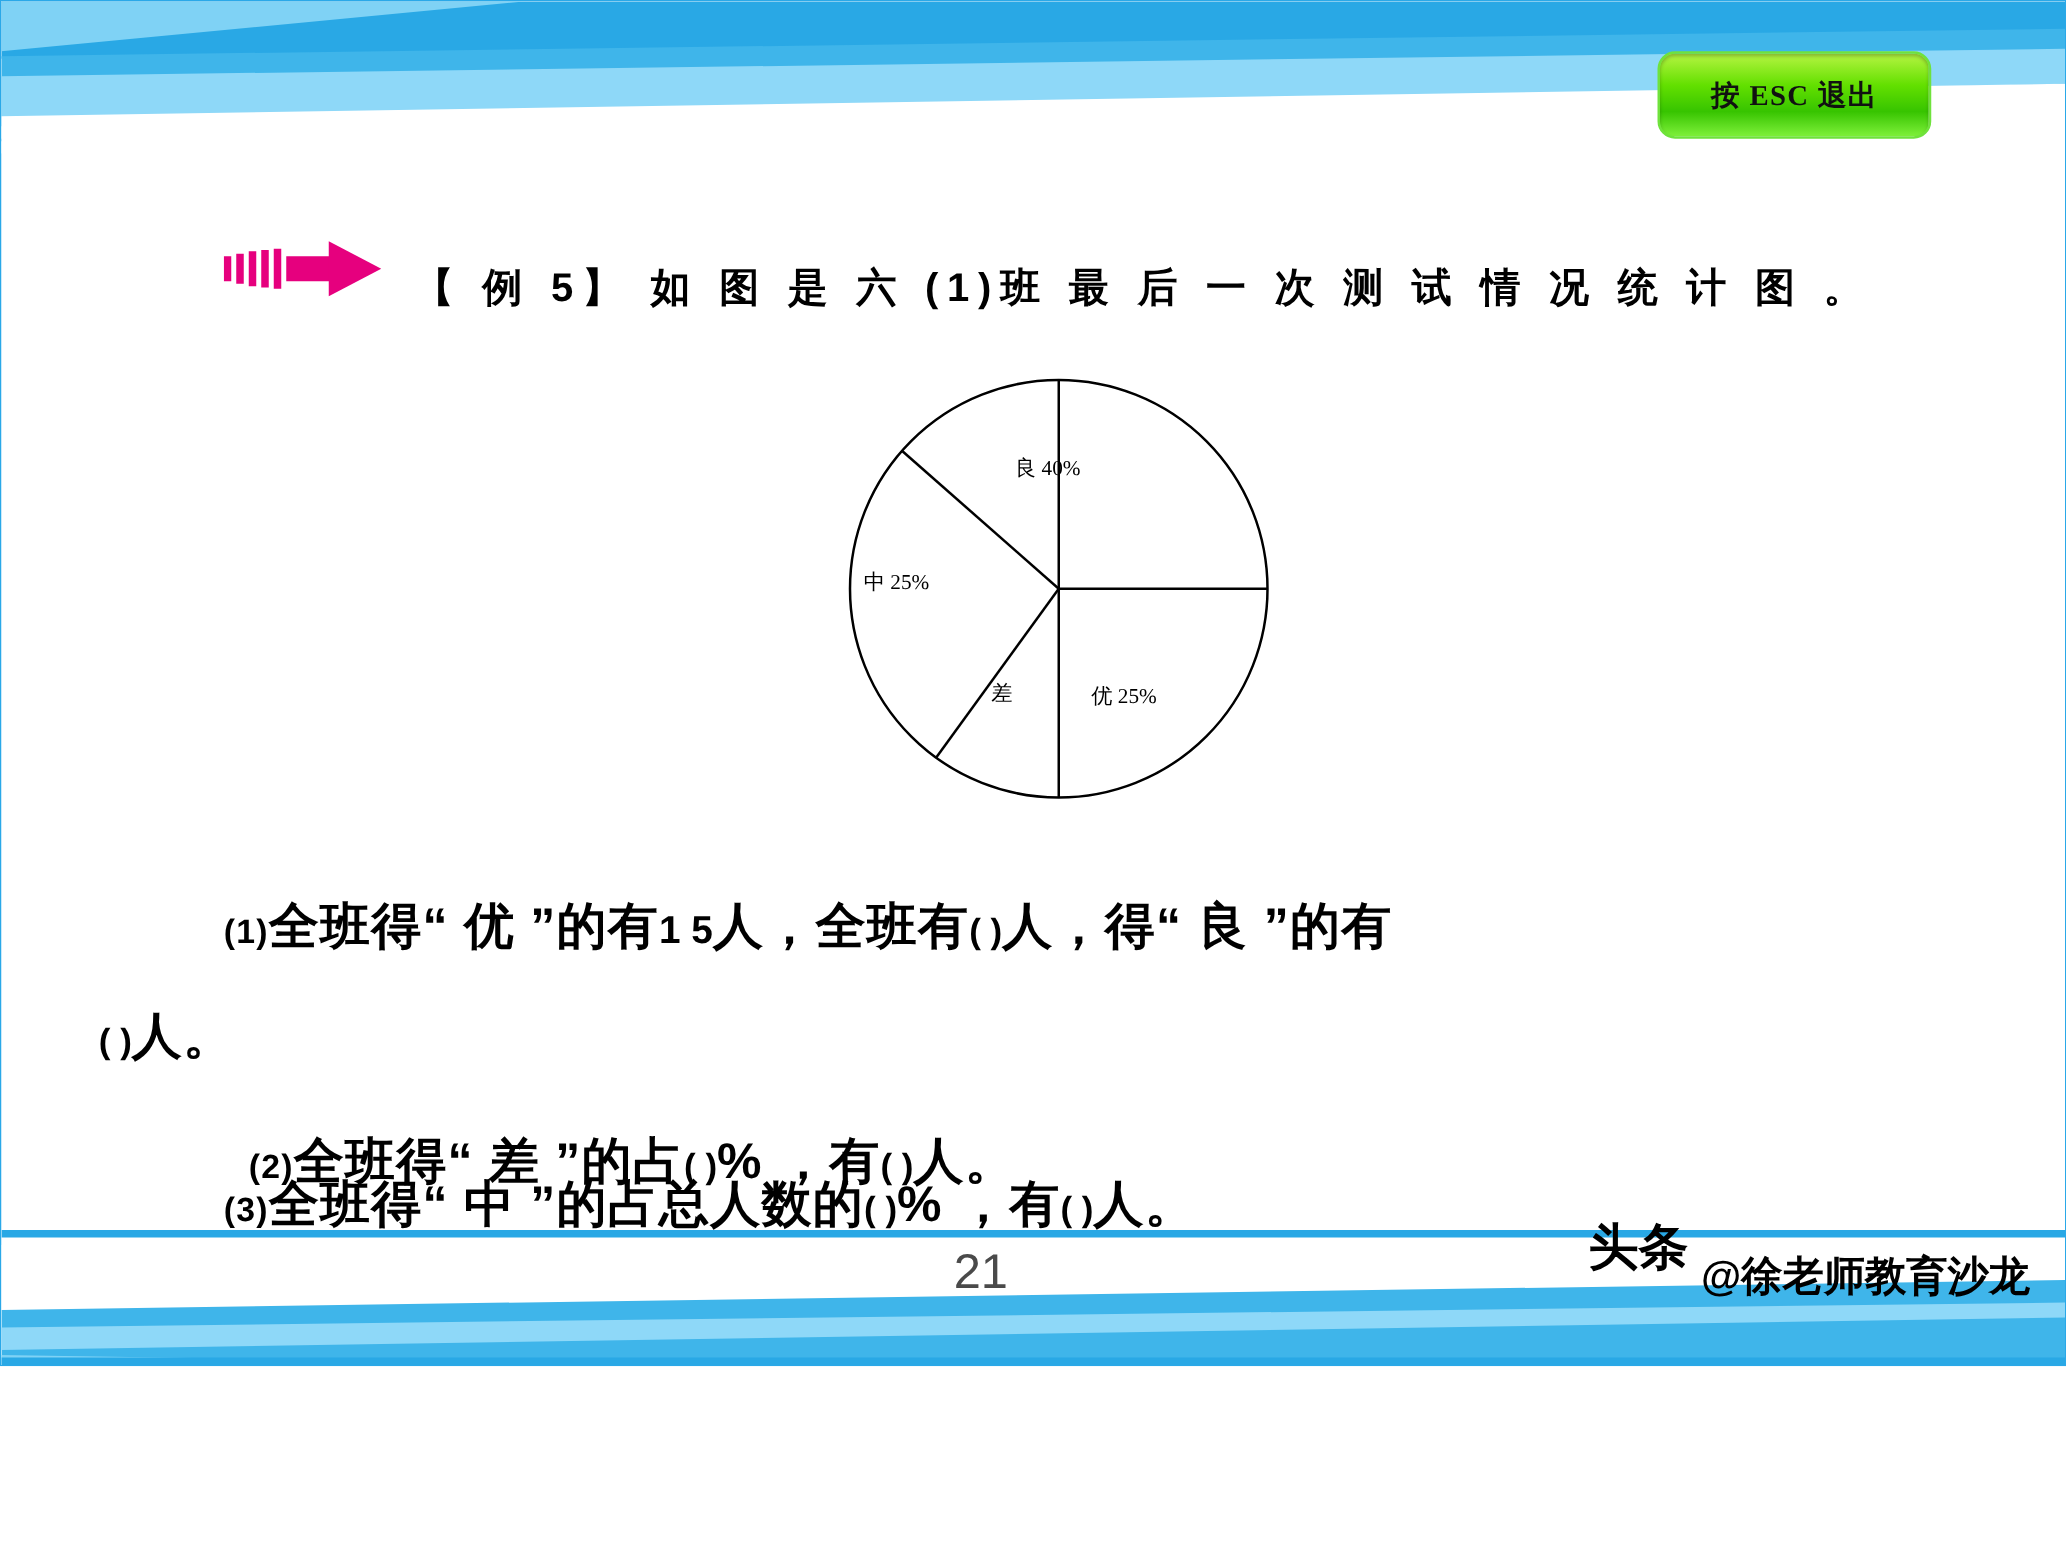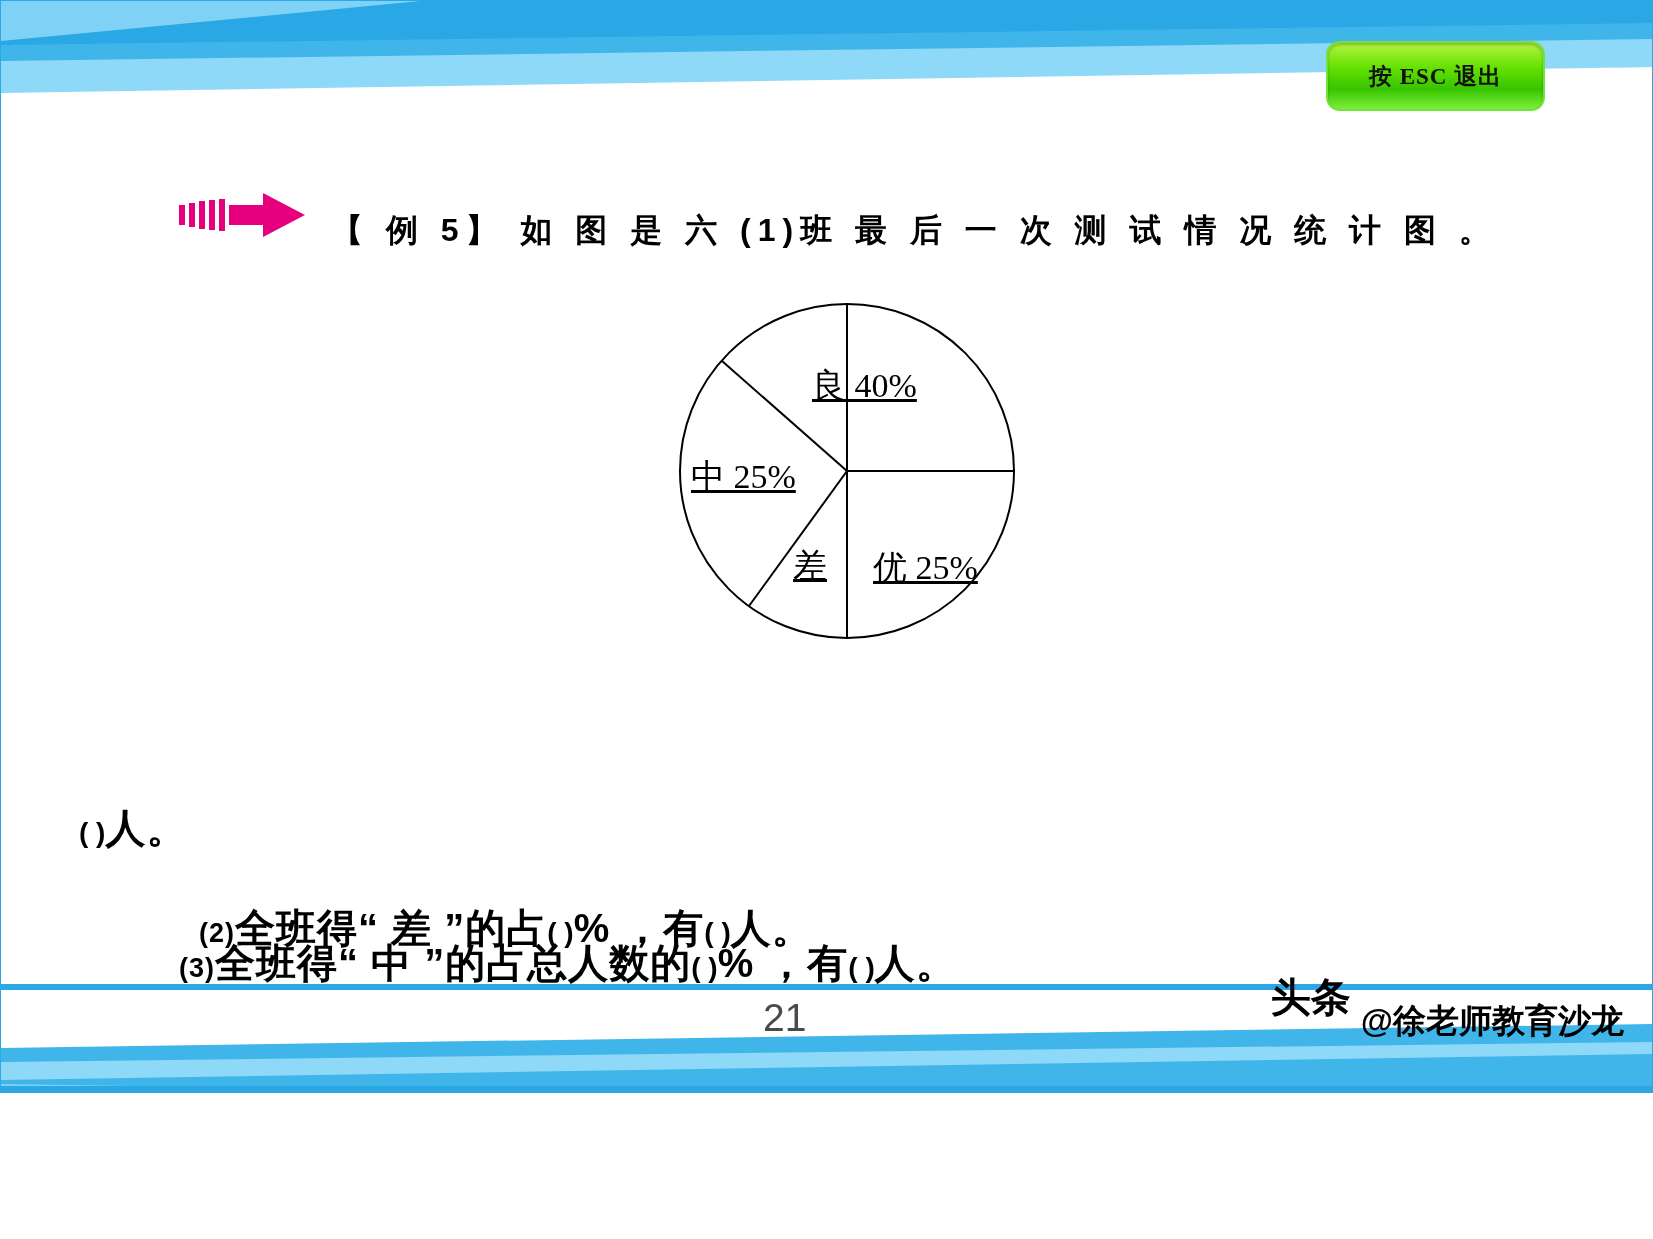--- a/index.html
+++ b/index.html
@@ -71,24 +71,23 @@
 
   
   .pie-wrap {
     position: absolute;
     left: 676px; top: 300px;
     width: 340px; height: 340px;
   }
   .pie-label {
     position: absolute;
     font-family: "Liberation Serif", serif;
-    font-size: 34px;
+    font-size: 17px;
     color: #000;
     white-space: nowrap;
-    text-decoration: underline;
   }
   .pl-liang { left: 135px; top: 62px; }
   .pl-zhong { left: 14px; top: 153px; }
   .pl-you   { left: 196px; top: 244px; }
   .pl-cha   { left: 116px; top: 242px; }
 
   
   .q {
     position: absolute;
     font-family: "Liberation Sans", sans-serif;
@@ -194,20 +193,23 @@
       <line x1="170" y1="170" x2="72" y2="305" stroke="#000000" stroke-width="2"></line>
 
       <line x1="170" y1="170" x2="45" y2="60" stroke="#000000" stroke-width="2"></line>
     </svg>
     <div class="pie-label pl-liang">良 40%</div>
     <div class="pie-label pl-zhong">中 25%</div>
     <div class="pie-label pl-you">优 25%</div>
     <div class="pie-label pl-cha">差</div>
   </div>
 
+  <div class="q q1">
+    <span class="num">(1)</span><span class="big">全班得“ 优 ”的有</span><span class="mid">1 5</span><span class="big">人，全班有</span><span class="paren">(        )</span><span class="big">人，得“ 良 ”的有</span>
+  </div>
   <div class="q q1b">
     <span class="paren">(        )</span><span class="big">人。</span>
   </div>
 
   <div class="q q2">
     <span class="num">(2)</span><span class="big">全班得“ 差 ”的占</span><span class="paren">(        )</span><span class="big">% ，有</span><span class="paren">(        )</span><span class="big">人。</span>
   </div>
 
   <div class="q q3">
     <span class="num">(3)</span><span class="big">全班得“ 中 ”的占总人数的</span><span class="paren">(        )</span><span class="big">% ，有</span><span class="paren">(        )</span><span class="big">人。</span>

